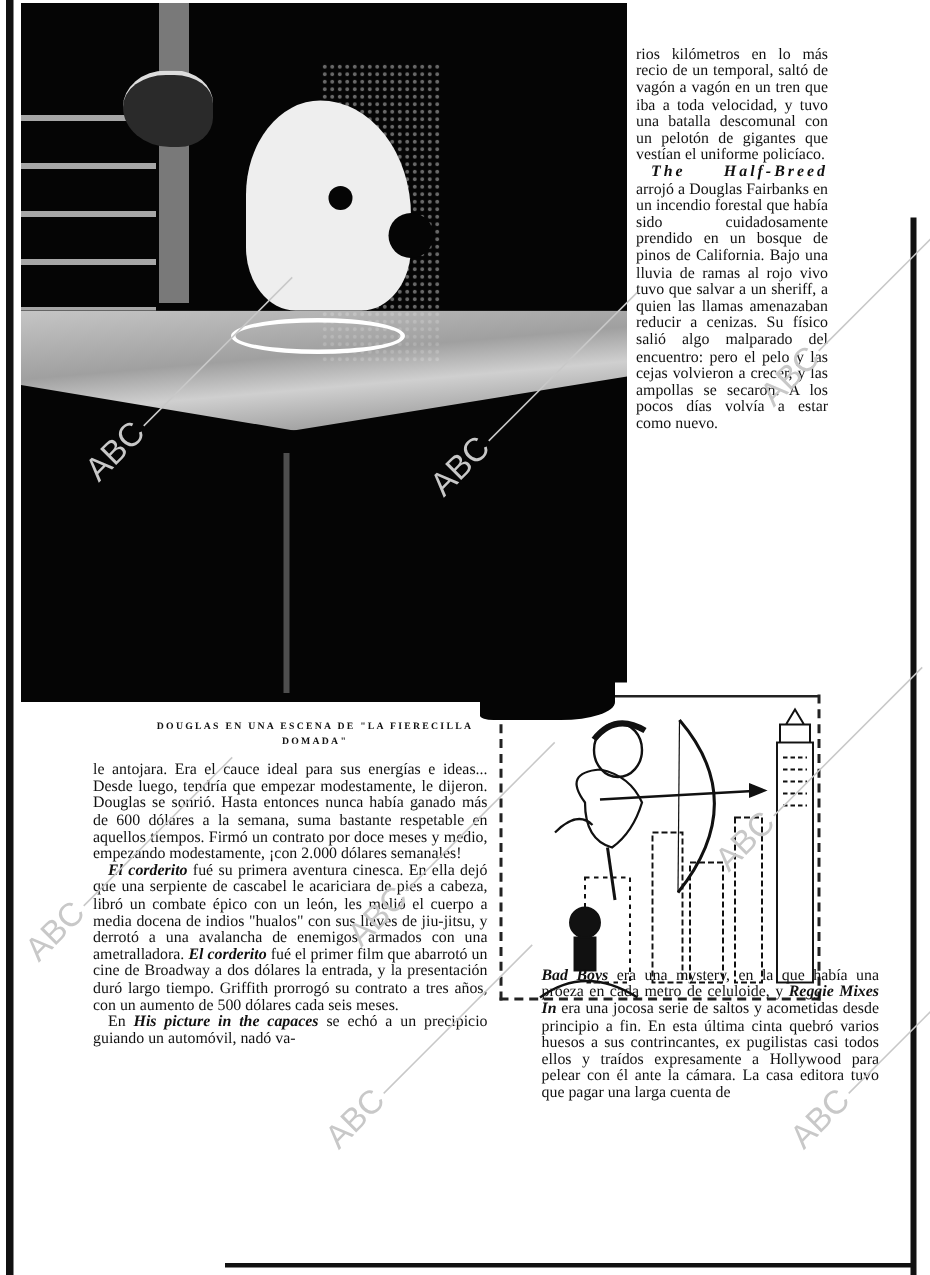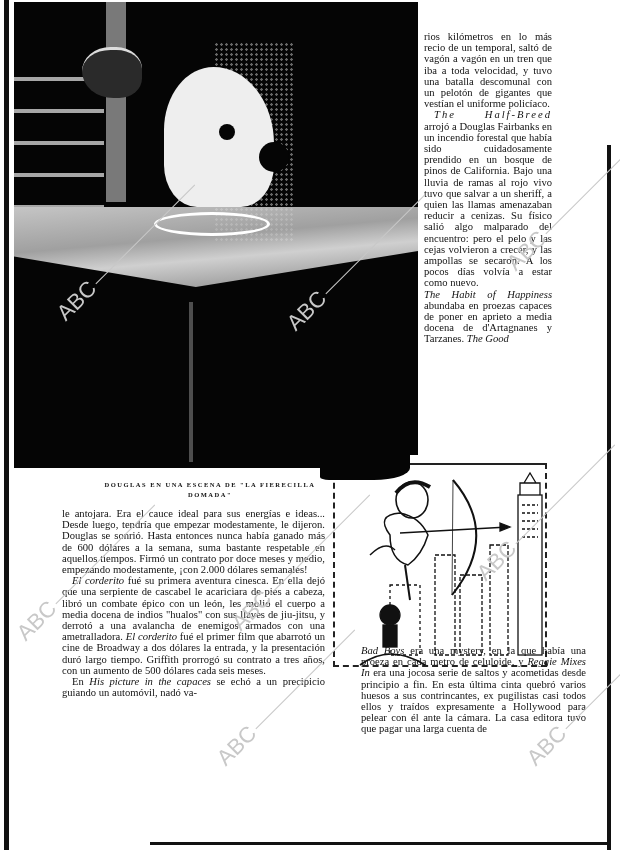--- a/index.html
+++ b/index.html
@@ -34,21 +34,21 @@
   .caption { position:absolute; left:90px; top:480px; width:240px; font-size:6.5px; font-weight:bold;
     text-align:center; letter-spacing:1.5px; line-height:10px; text-transform:uppercase; }
 
   
   .col { position:absolute; font-size:10.6px; line-height:11.2px; text-align:justify; hyphens:auto; }
   .col p { margin:0; text-indent:0; }
   .col p.ind { text-indent:10px; }
   .col-right-top { left:424px; top:31px; width:128px; }
   .col-left-bottom { left:62px; top:508px; width:263px; }
   .col-right-bottom { left:328px; top:645px; width:225px;margin-left:33px; }
-  .ital { font-style:italic; font-weight:normal; }
+  .ital { font-style:italic; font-weight:bold; }
   .spaced { letter-spacing:2px; }
 
   
   .illus { position:absolute; left:330px; top:455px; width:218px; height:212px; background:#fff; }
   .illus .frame { position:absolute; left:3px; top:8px; width:210px; height:200px; border:2px dashed #222; border-top-style:solid; }
   .illus .ink-blot { position:absolute; left:-10px; top:-5px; width:90px; height:30px; background:#050505; border-radius:0 0 40% 10%; }
   .illus svg { position:absolute; left:0; top:0; }
 
   
   .wm { position:absolute; color:#c8c8c8; font-family:"Liberation Sans",sans-serif; font-size:22px;
@@ -74,21 +74,20 @@
     <div class="table-top"></div>
     <div class="plate"></div>
     <div class="table-leg"></div>
   </div>
 
   <div class="caption">Douglas en una escena de "La fierecilla domada"</div>
 
   <div class="col col-right-top">
     <p>rios kilómetros en lo más recio de un temporal, saltó de vagón a vagón en un tren que iba a toda velocidad, y tuvo una batalla descomunal con un pelotón de gigantes que vestían el uniforme policíaco.</p>
     <p class="ind"><span class="ital spaced">The Half-Breed</span><span> arrojó a Douglas Fairbanks en un incendio forestal que había sido cuidadosamente prendido en un bosque de pinos de California. Bajo una lluvia de ramas al rojo vivo tuvo que salvar a un sheriff, a quien las llamas amenazaban reducir a cenizas. Su físico salió algo malparado del encuentro: pero el pelo y las cejas volvieron a crecer, y las ampollas se secaron. A los pocos días volvía a estar como nuevo.</span></p>
-    <p><span class="ital">The Habit of Happiness</span><span> abundaba en proezas capaces de poner en aprieto a media docena de d'Artagnanes y Tarzanes. </span><span class="ital">The Good</span></p>
   </div>
 
   <div class="illus">
     <div class="frame"></div>
     <div class="ink-blot"></div>
     <svg width="218" height="212" viewBox="0 0 218 212">
       <g fill="none" stroke="#111" stroke-width="1.3">
 
         <rect x="188" y="40" width="24" height="160"></rect>
         <path d="M190 40 L190 28 L210 28 L210 40 M194 28 L200 18 L206 28"></path>

